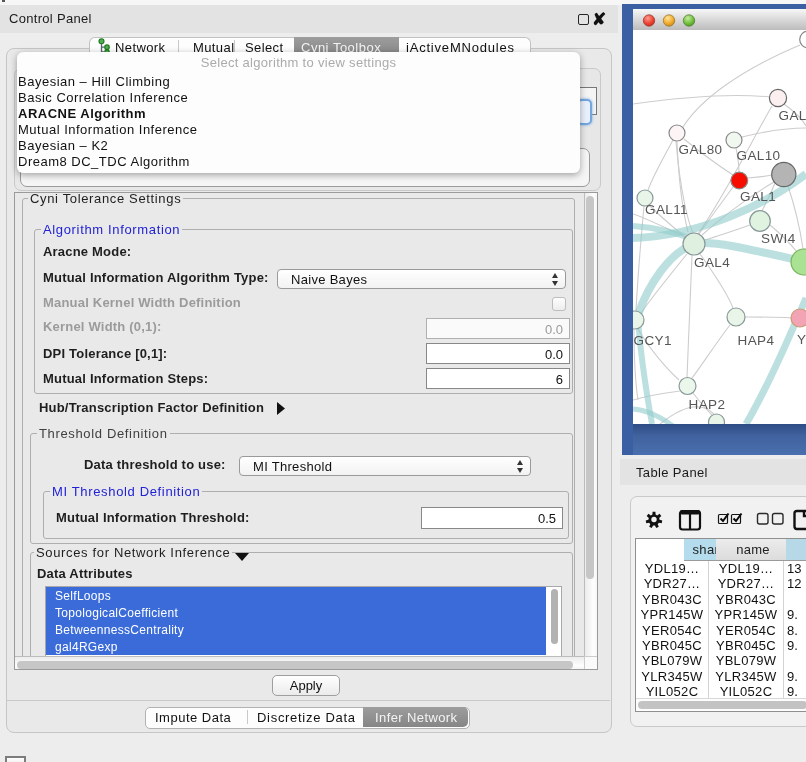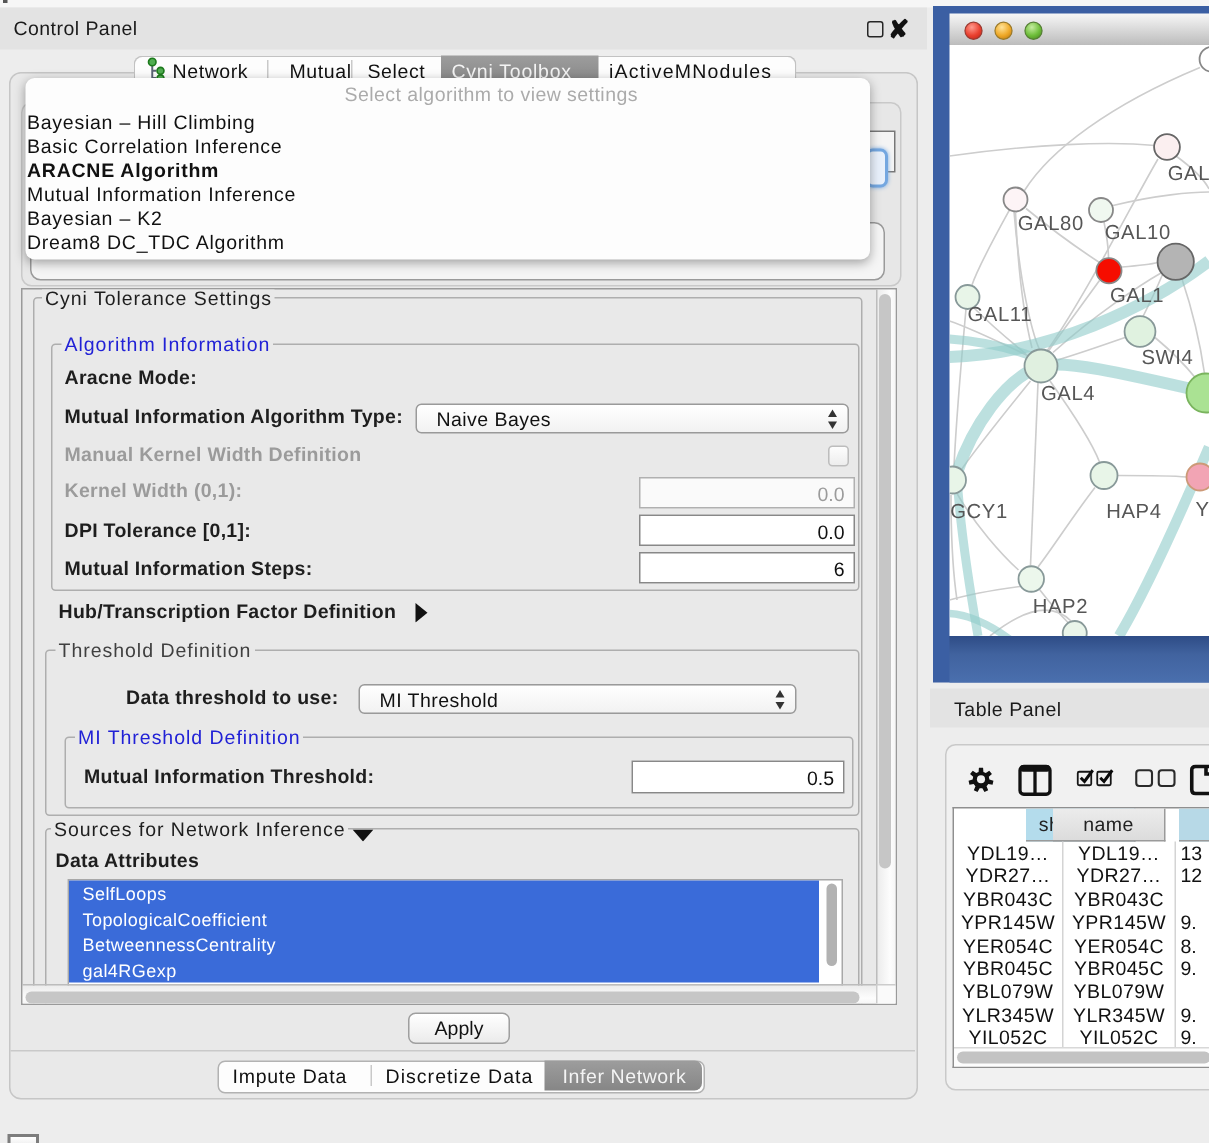--- a/index.html
+++ b/index.html
@@ -47,21 +47,21 @@
   <circle cx="9" cy="9.2" r="2.3" fill="#50ad50" stroke="#1d7a1d" stroke-width="1.1"></circle>
   <circle cx="9" cy="14.2" r="2.3" fill="#50ad50" stroke="#1d7a1d" stroke-width="1.1"></circle>
 </svg>
 
 <div class="abs" style="left:14px;top:68px;width:585px;height:121px;background:#e7e7e7;border:1px solid #c9c9c9;border-radius:7px;"></div>
 <div class="abs" style="left:560px;top:87px;width:35px;height:26px;background:#f4f4f4;border:1px solid #777;"></div>
 <div class="abs" style="left:577px;top:99px;width:11px;height:22px;background:#e8f0fb;border:2px solid #74a7e0;border-radius:5px;box-shadow:0 0 3px #74a7e0;"></div>
 <div class="abs" style="left:20px;top:148px;width:568px;height:37px;background:#f5f5f5;border:1px solid #9a9a9a;border-radius:7px;"></div>
 
 <div class="abs" style="left:17px;top:52px;width:563px;height:121px;background:#fdfdfd;border-radius:6px;box-shadow:0 2px 7px rgba(0,0,0,0.35);"></div>
-<div class="abs" style="left:17px;top:55px;width:563px;text-align:center;font-size:13px;letter-spacing:0.3px;color:#ababab;padding-left:29px;">Select algorithm to view settings</div>
+<div class="abs" style="left:17px;top:55px;width:563px;text-align:center;font-size:13px;letter-spacing:0.3px;color:#ababab;">Select algorithm to view settings</div>
 <div class="abs" style="left:18px;top:74px;font-size:13px;letter-spacing:0.5px;color:#111;line-height:16.1px;">
 Bayesian – Hill Climbing<br>
 Basic Correlation Inference<br>
 <b>ARACNE Algorithm</b><br>
 Mutual Information Inference<br>
 Bayesian – K2<br>
 Dream8 DC_TDC Algorithm
 </div>
 
 <div class="abs" style="left:14px;top:192px;width:584px;height:478px;border:1px solid #9a9a9a;background:#e9e9e9;box-sizing:border-box;overflow:hidden;" id="scrollpane">
@@ -290,21 +290,21 @@
     <rect x="113.5" y="4.5" width="10.5" height="10.5" rx="2"></rect>
     <rect x="128.5" y="4.5" width="10.5" height="10.5" rx="2"></rect>
   </g>
 
   <path d="M153 2 h10 q2.5 0 2.5 2.5 v13 q0 2.5 -2.5 2.5 h-10 q-2.5 0 -2.5 -2.5 v-13 q0 -2.5 2.5 -2.5 z M160 2 v5 h6" fill="none" stroke="#111" stroke-width="2.4"></path>
 </svg>
 
 <div class="abs" style="left:635px;top:538px;width:171px;height:174px;background:#fff;border:1px solid #8f8f8f;border-right:none;box-sizing:border-box;overflow:hidden;">
 
   <div class="abs" style="left:0;top:0;width:72px;height:21px;background:#b4dcec;border-right:1px solid #9a9a9a;border-bottom:1px solid #9a9a9a;text-align:center;font-size:13px;letter-spacing:0.3px;color:#222;line-height:21px;margin-left:48px;">shared…</div>
-  <div class="abs" style="left:66px;top:0;width:74px;height:21px;background:linear-gradient(#ececec,#dcdcdc);border-right:1px solid #9a9a9a;border-bottom:1px solid #9a9a9a;text-align:center;font-size:13px;letter-spacing:0.3px;color:#222;line-height:21px;">name</div>
+  <div class="abs" style="left:80px;top:0;width:74px;height:21px;background:linear-gradient(#ececec,#dcdcdc);border-right:1px solid #9a9a9a;border-bottom:1px solid #9a9a9a;text-align:center;font-size:13px;letter-spacing:0.3px;color:#222;line-height:21px;">name</div>
   <div class="abs" style="left:150px;top:0;width:21px;height:21px;background:#b7d9e7;border-bottom:1px solid #9a9a9a;"></div>
 
   <div class="abs" style="left:72px;top:22px;width:1px;height:138px;background:#d4d4d4;"></div>
   <div class="abs" style="left:147px;top:22px;width:1px;height:138px;background:#d4d4d4;"></div>
 
   <div class="abs" style="left:0;top:22px;width:72px;text-align:center;font-size:13px;letter-spacing:0.3px;color:#111;line-height:15.4px;">YDL19…<br>YDR27…<br>YBR043C<br>YPR145W<br>YER054C<br>YBR045C<br>YBL079W<br>YLR345W<br>YIL052C</div>
   <div class="abs" style="left:73px;top:22px;width:74px;text-align:center;font-size:13px;letter-spacing:0.3px;color:#111;line-height:15.4px;">YDL19…<br>YDR27…<br>YBR043C<br>YPR145W<br>YER054C<br>YBR045C<br>YBL079W<br>YLR345W<br>YIL052C</div>
   <div class="abs" style="left:151px;top:22px;width:20px;font-size:13px;color:#111;line-height:15.4px;">13<br>12<br>&nbsp;<br>9.<br>8.<br>9.<br>&nbsp;<br>9.<br>9.</div>
 
   <div class="abs" style="left:0;top:159px;width:171px;height:14px;background:#fdfdfd;border-top:1px solid #d8d8d8;"></div>

